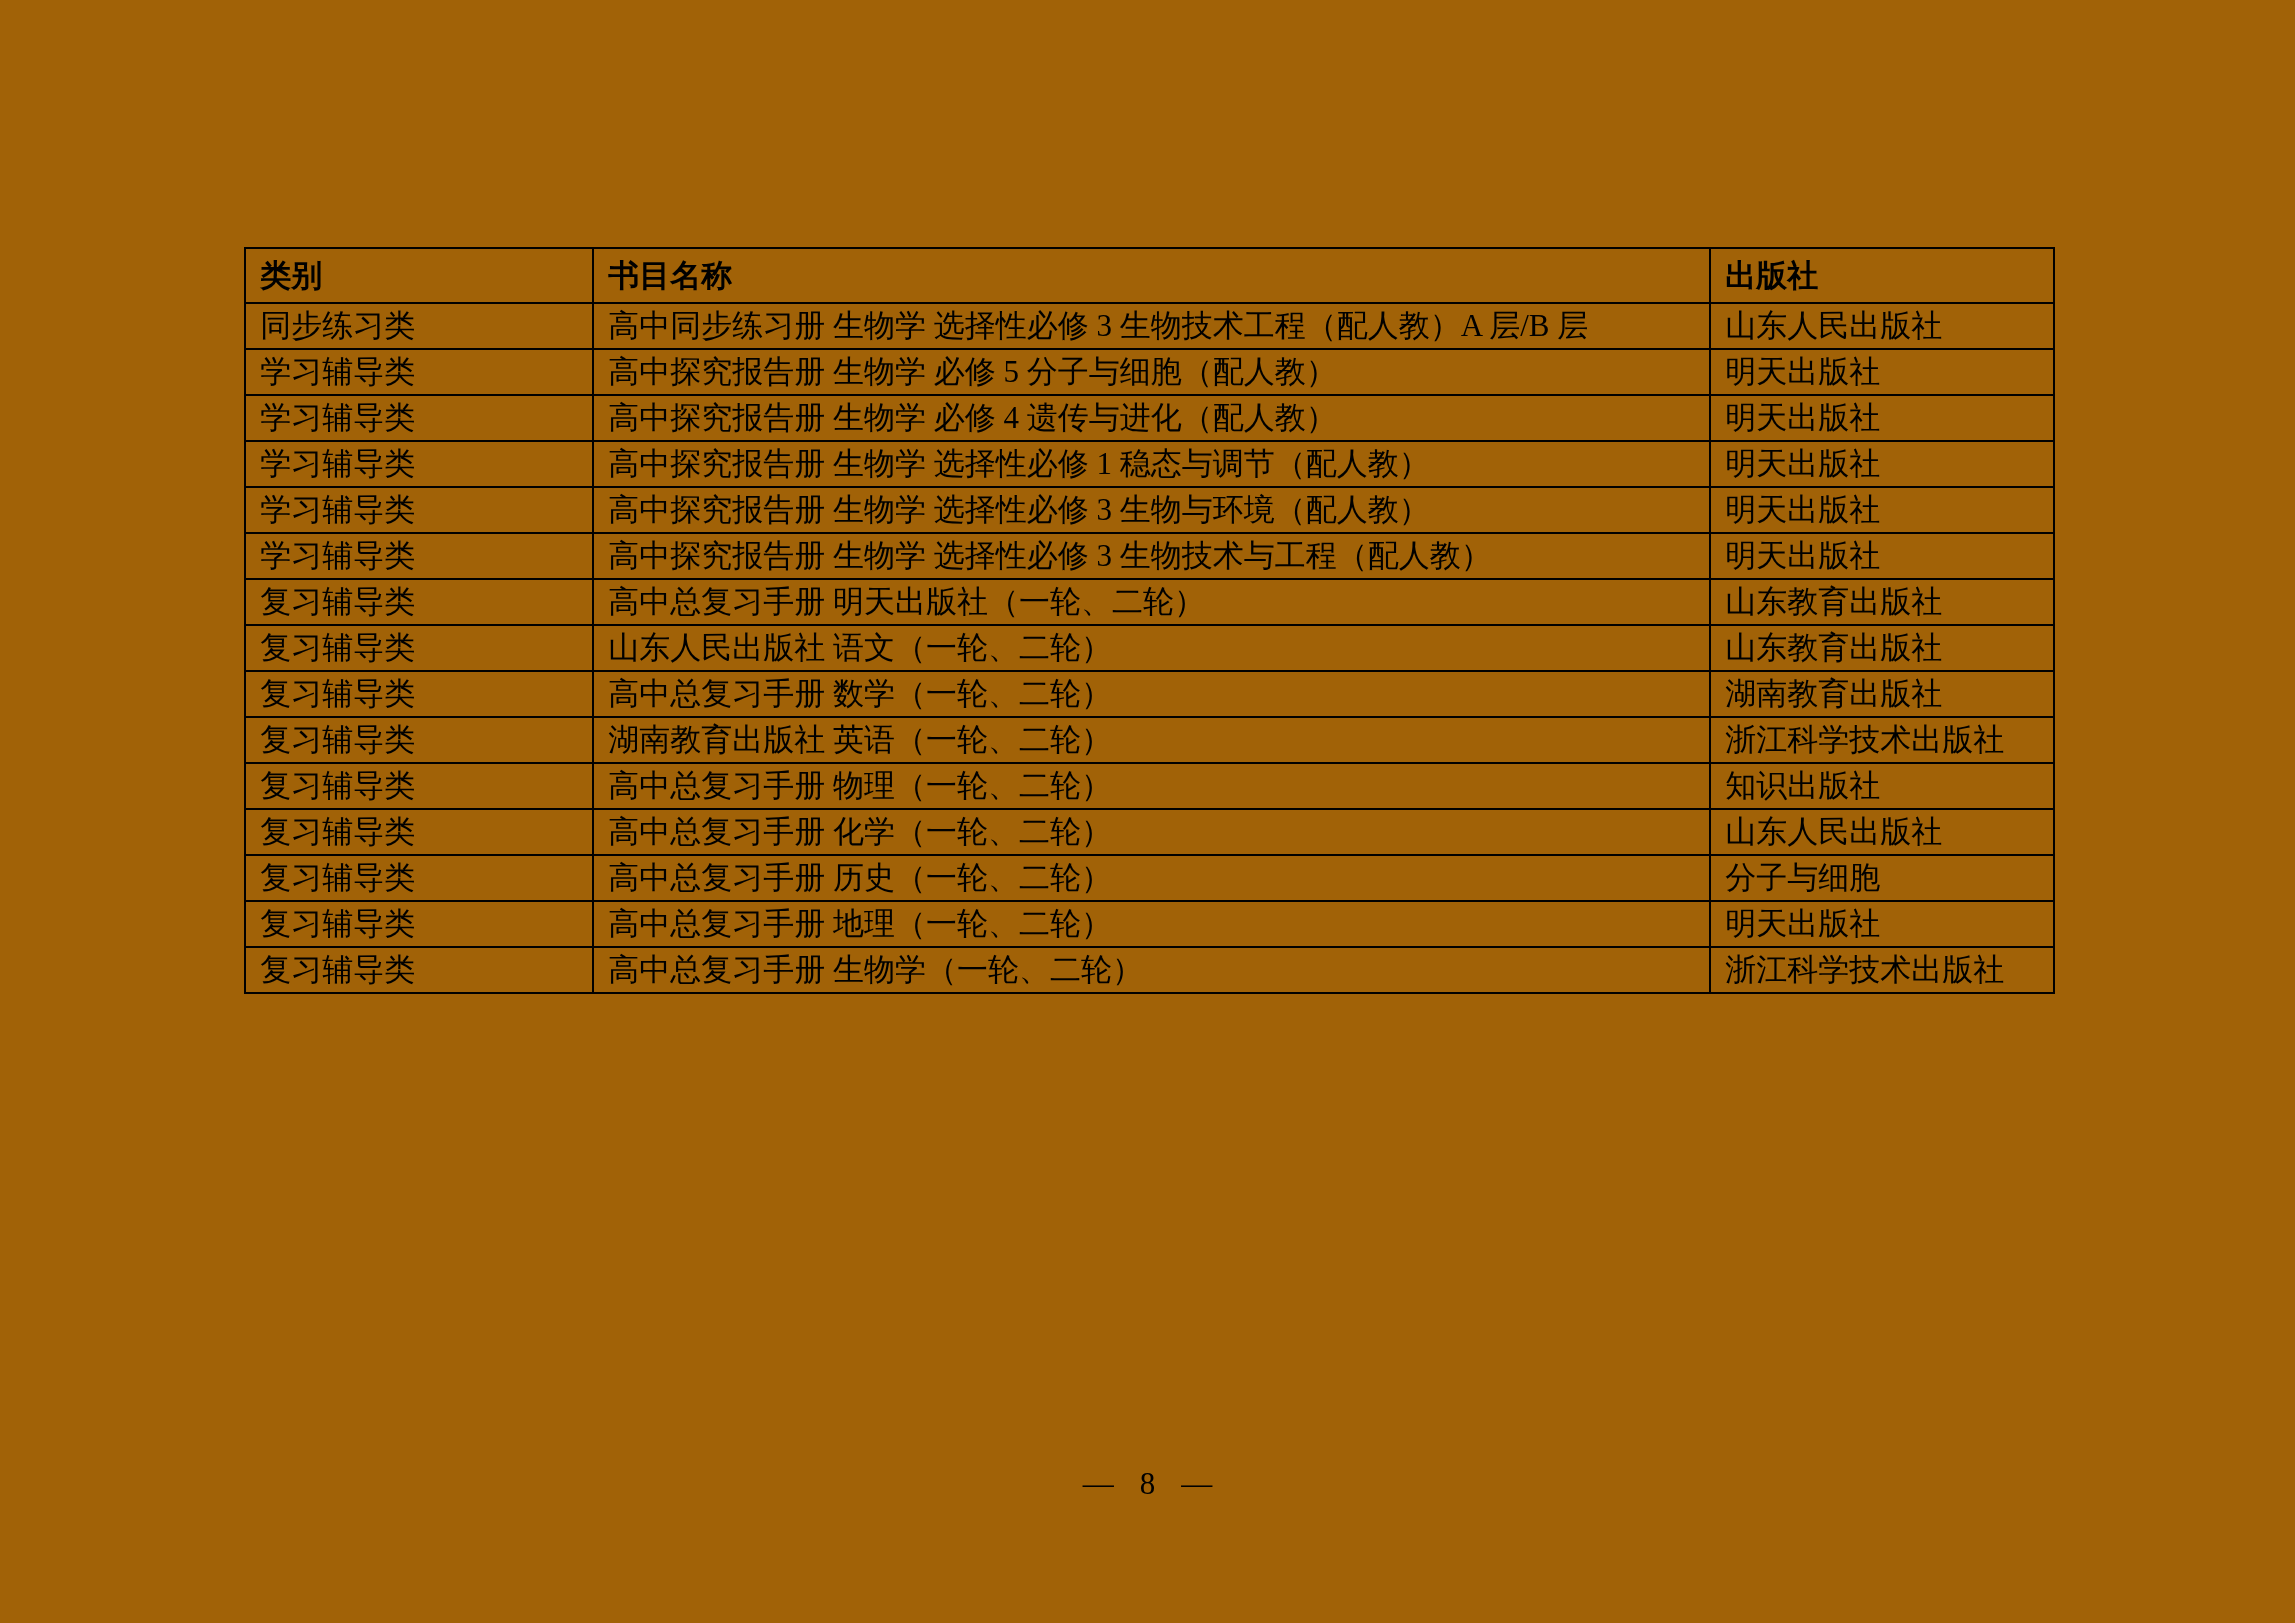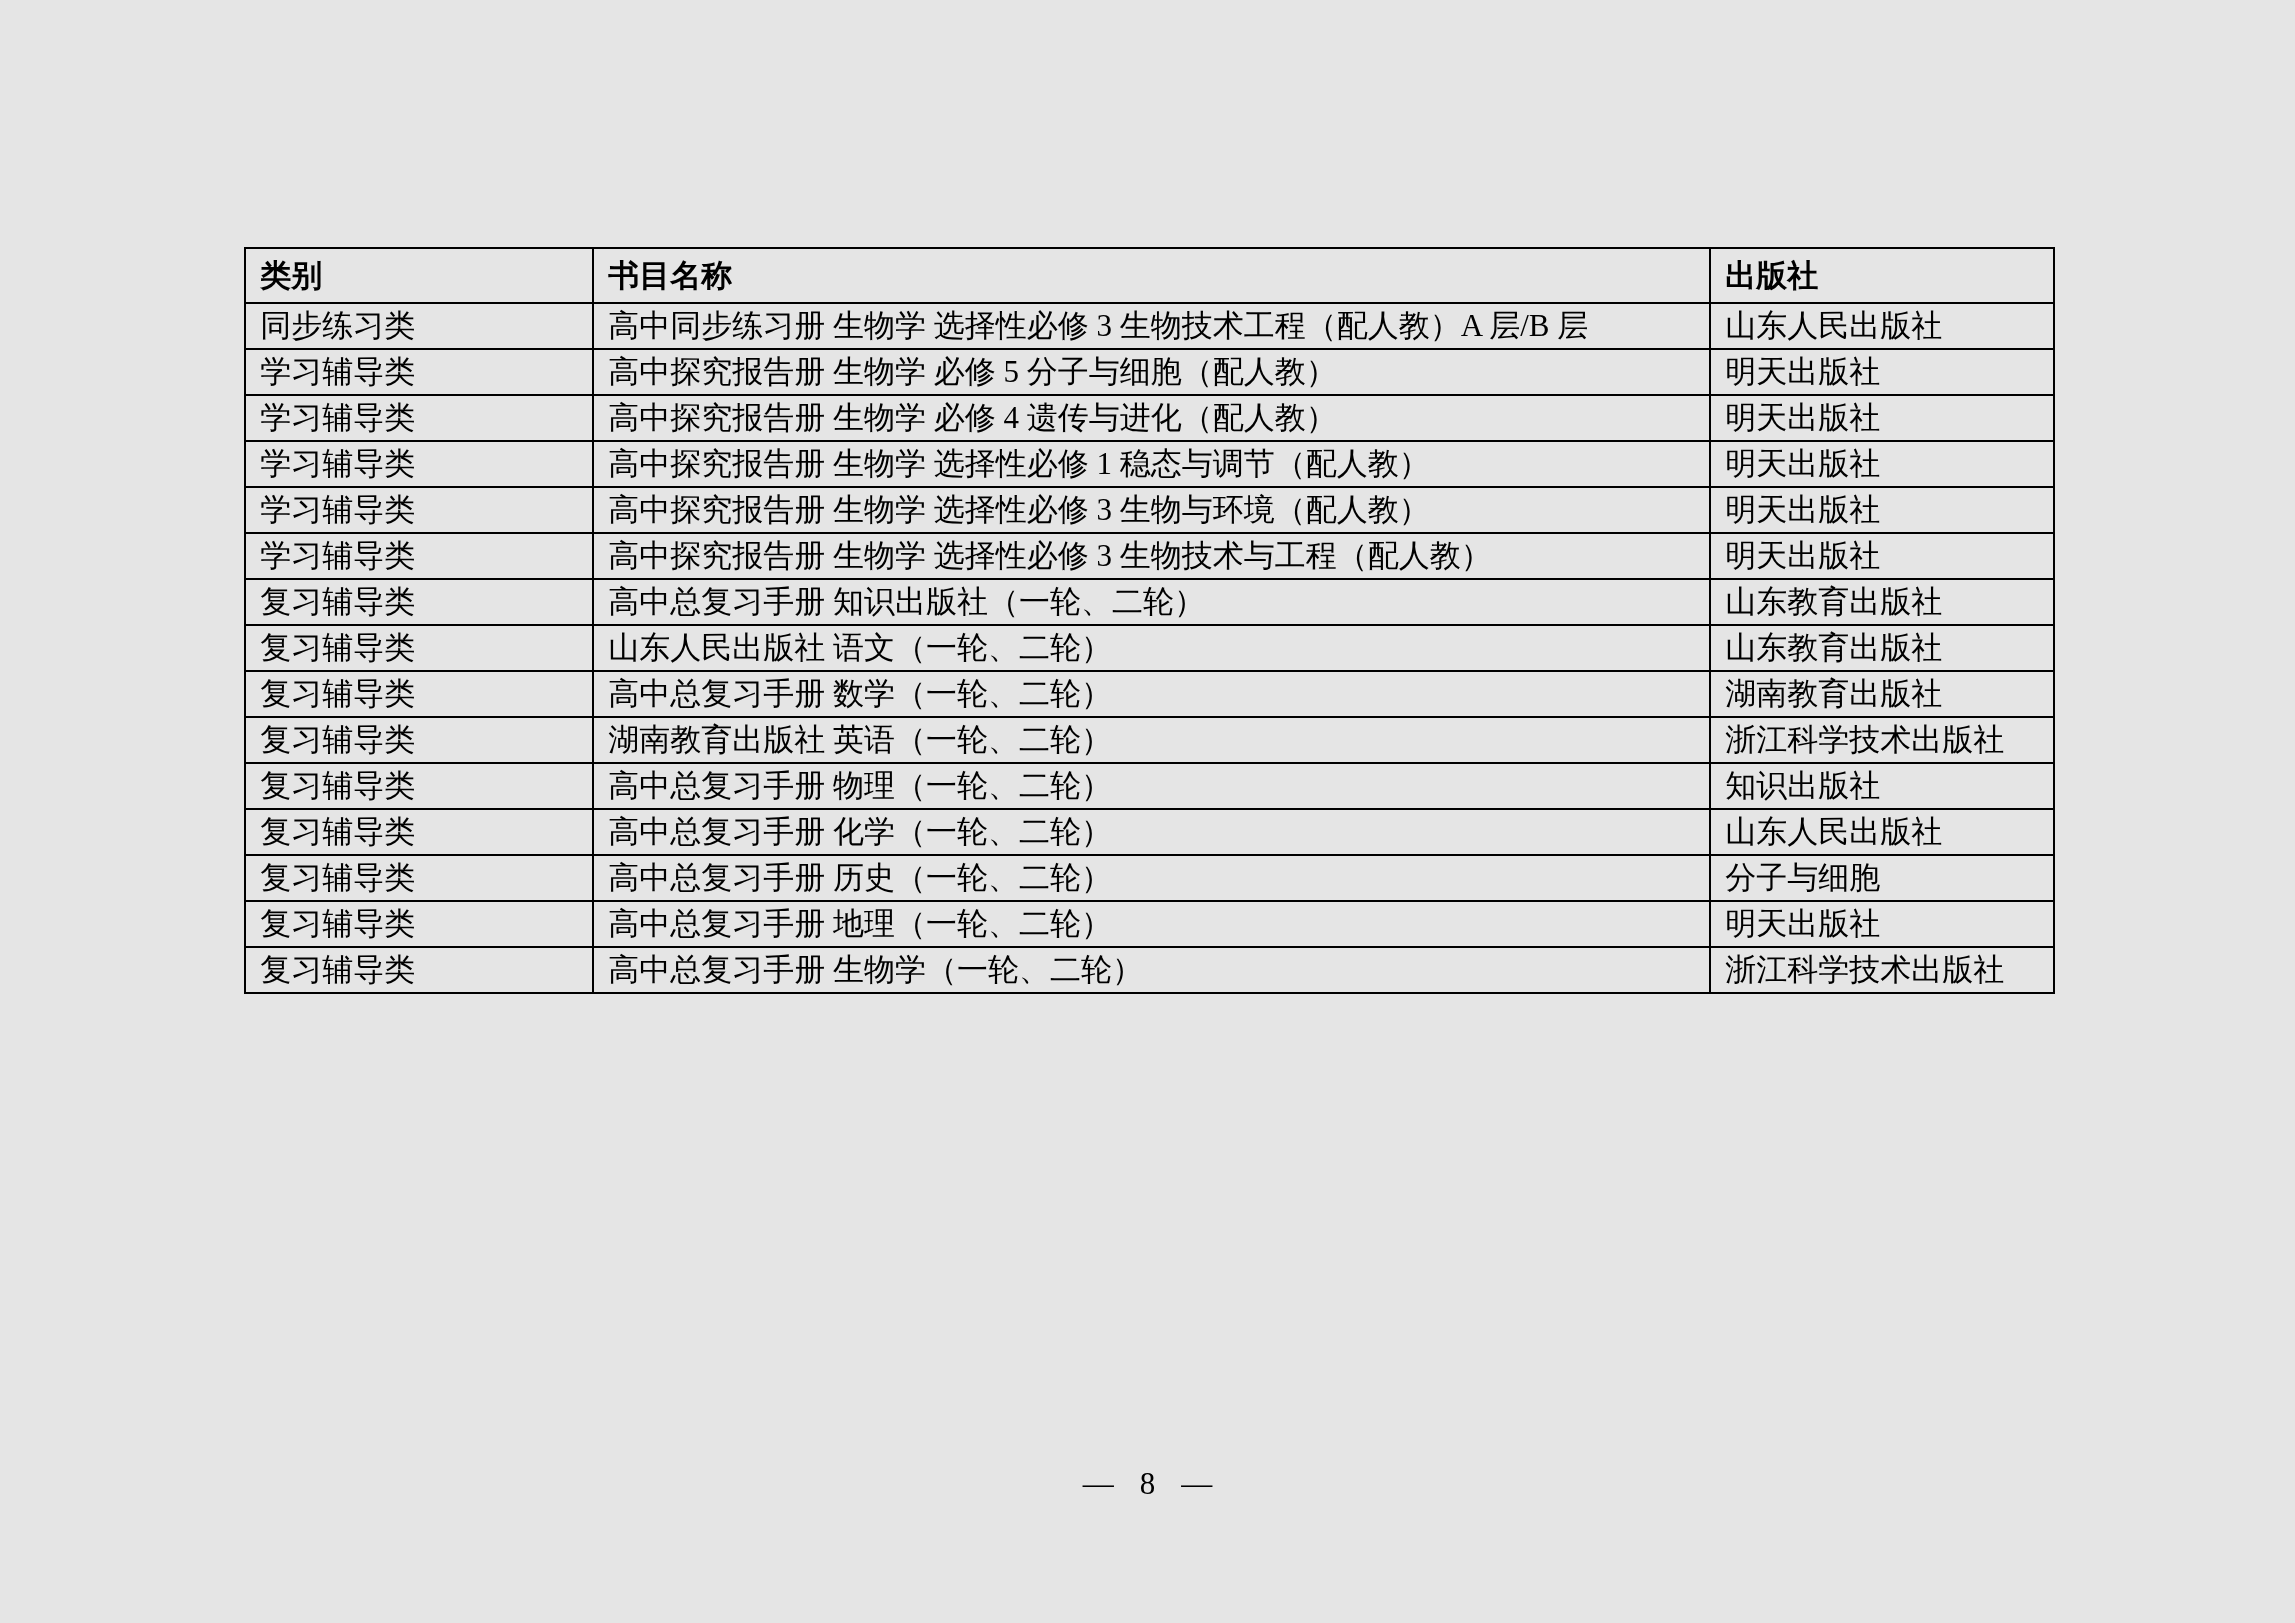--- a/index.html
+++ b/index.html
@@ -6,21 +6,21 @@
   html, body {
     width: 2295px; height: 1623px;
     background: #ffffff;
     font-family: "Liberation Serif", "DejaVu Serif", serif;
     color: #000000;
     overflow: hidden;
   }
   .page {
     position: relative;
     width: 2295px; height: 1623px;
-    background: #e5e5e5;
+    background: #a16207;
   }
   table.book-table {
     position: absolute;
     left: 244px; top: 247px;
     width: 1808px;
     border-collapse: collapse;
     table-layout: fixed;
   }
   table.book-table col.c-category  { width: 348px; }
   table.book-table col.c-title     { width: 1117px; }
@@ -107,21 +107,21 @@
         <td>高中探究报告册 生物学 选择性必修 3 生物与环境（配人教）</td>
         <td>明天出版社</td>
       </tr>
       <tr>
         <td>学习辅导类</td>
         <td>高中探究报告册 生物学 选择性必修 3 生物技术与工程（配人教）</td>
         <td>明天出版社</td>
       </tr>
       <tr>
         <td>复习辅导类</td>
-        <td>高中总复习手册 知识出版社（一轮、二轮）</td>
+        <td>高中总复习手册 明天出版社（一轮、二轮）</td>
         <td>山东教育出版社</td>
       </tr>
       <tr>
         <td>复习辅导类</td>
         <td>山东人民出版社 语文（一轮、二轮）</td>
         <td>山东教育出版社</td>
       </tr>
       <tr>
         <td>复习辅导类</td>
         <td>高中总复习手册 数学（一轮、二轮）</td>

